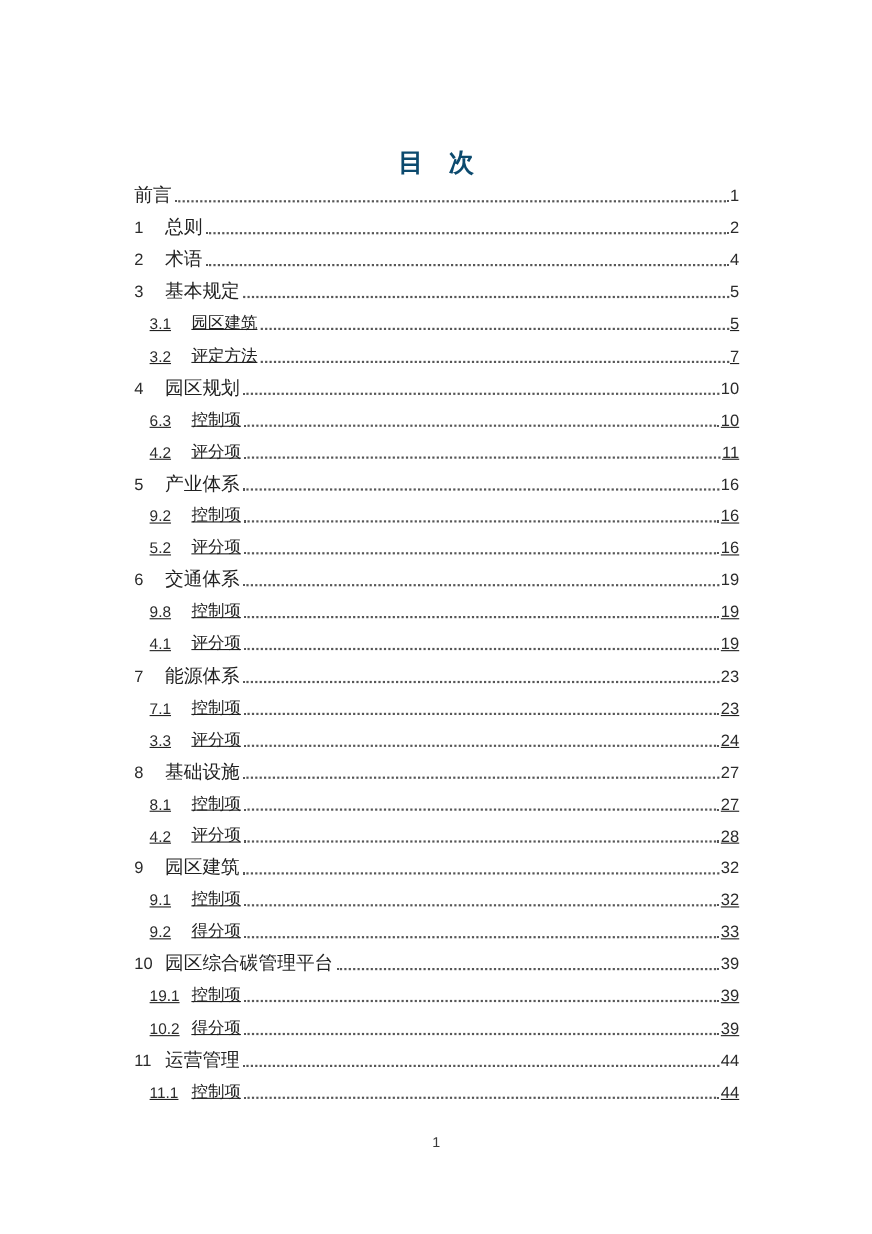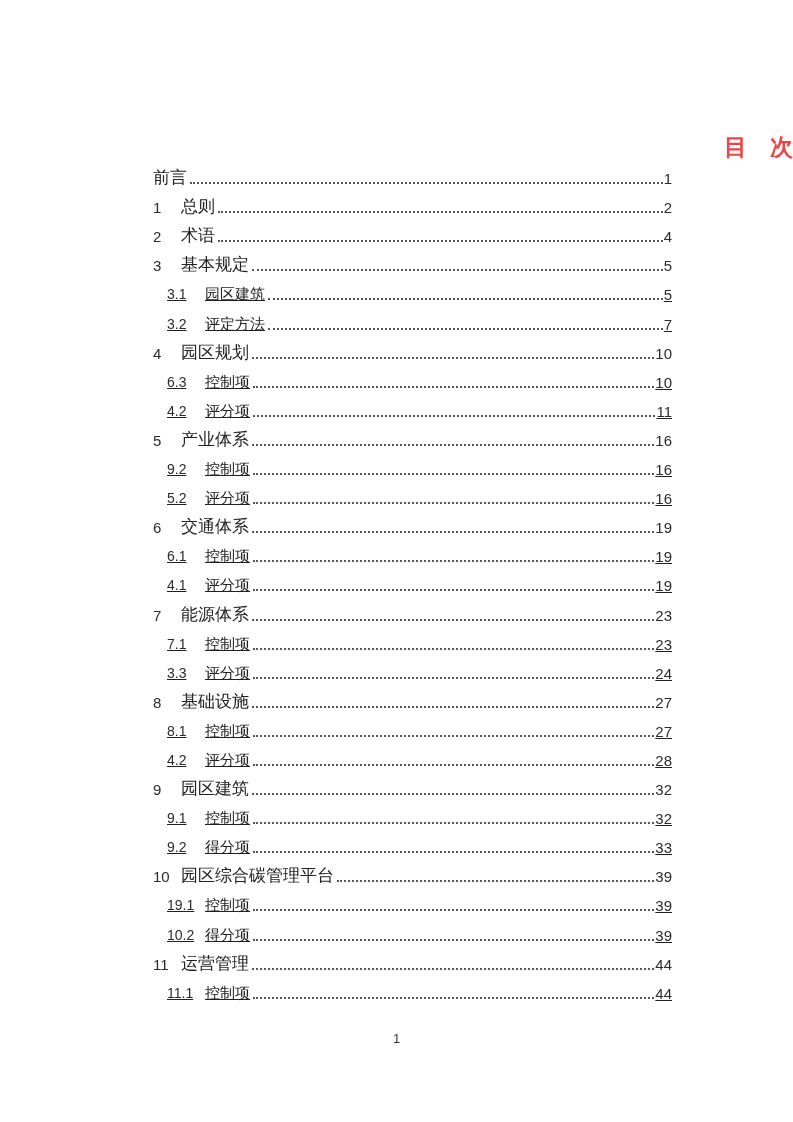--- a/index.html
+++ b/index.html
@@ -10,34 +10,33 @@
     width: 793px; height: 1122px;
     position: relative;
     overflow: hidden;
     font-family: "Liberation Serif", serif;
     color: var(--text-color, #212121);
   }
   .page { position: absolute; inset: 0; background: #ffffff; }
 
   .doc-title {
     margin: 131px 0 0 0;
-    text-align: right;
+    text-align: center;
     font-size: 23px;
     font-weight: bold;
     line-height: 34px;
-    color: #ef4444;
+    color: #0c4a6e;
     font-family: "Liberation Serif", serif;
   }
 
   .toc {
     position: absolute;
     left: 122px;
     right: 121px;
     top: 159px;
-    margin-left: 31px;
   }
   .toc-row {
     display: flex;
     align-items: flex-end;
     height: 29.1px;
   }
   .toc-row .num {
     flex: none;
     font-family: "Liberation Sans", sans-serif;
     font-size: 15px;
@@ -156,21 +155,21 @@
     <span class="dots"></span>
     <span class="pagenum">16</span>
   </div>
       <div class="toc-row level0">
     <span class="num">6</span>
     <span class="label">交通体系</span>
     <span class="dots"></span>
     <span class="pagenum">19</span>
   </div>
       <div class="toc-row level1">
-    <span class="num">6.1</span>
+    <span class="num">9.8</span>
     <span class="label">控制项</span>
     <span class="dots"></span>
     <span class="pagenum">19</span>
   </div>
       <div class="toc-row level1">
     <span class="num">4.1</span>
     <span class="label">评分项</span>
     <span class="dots"></span>
     <span class="pagenum">19</span>
   </div>

